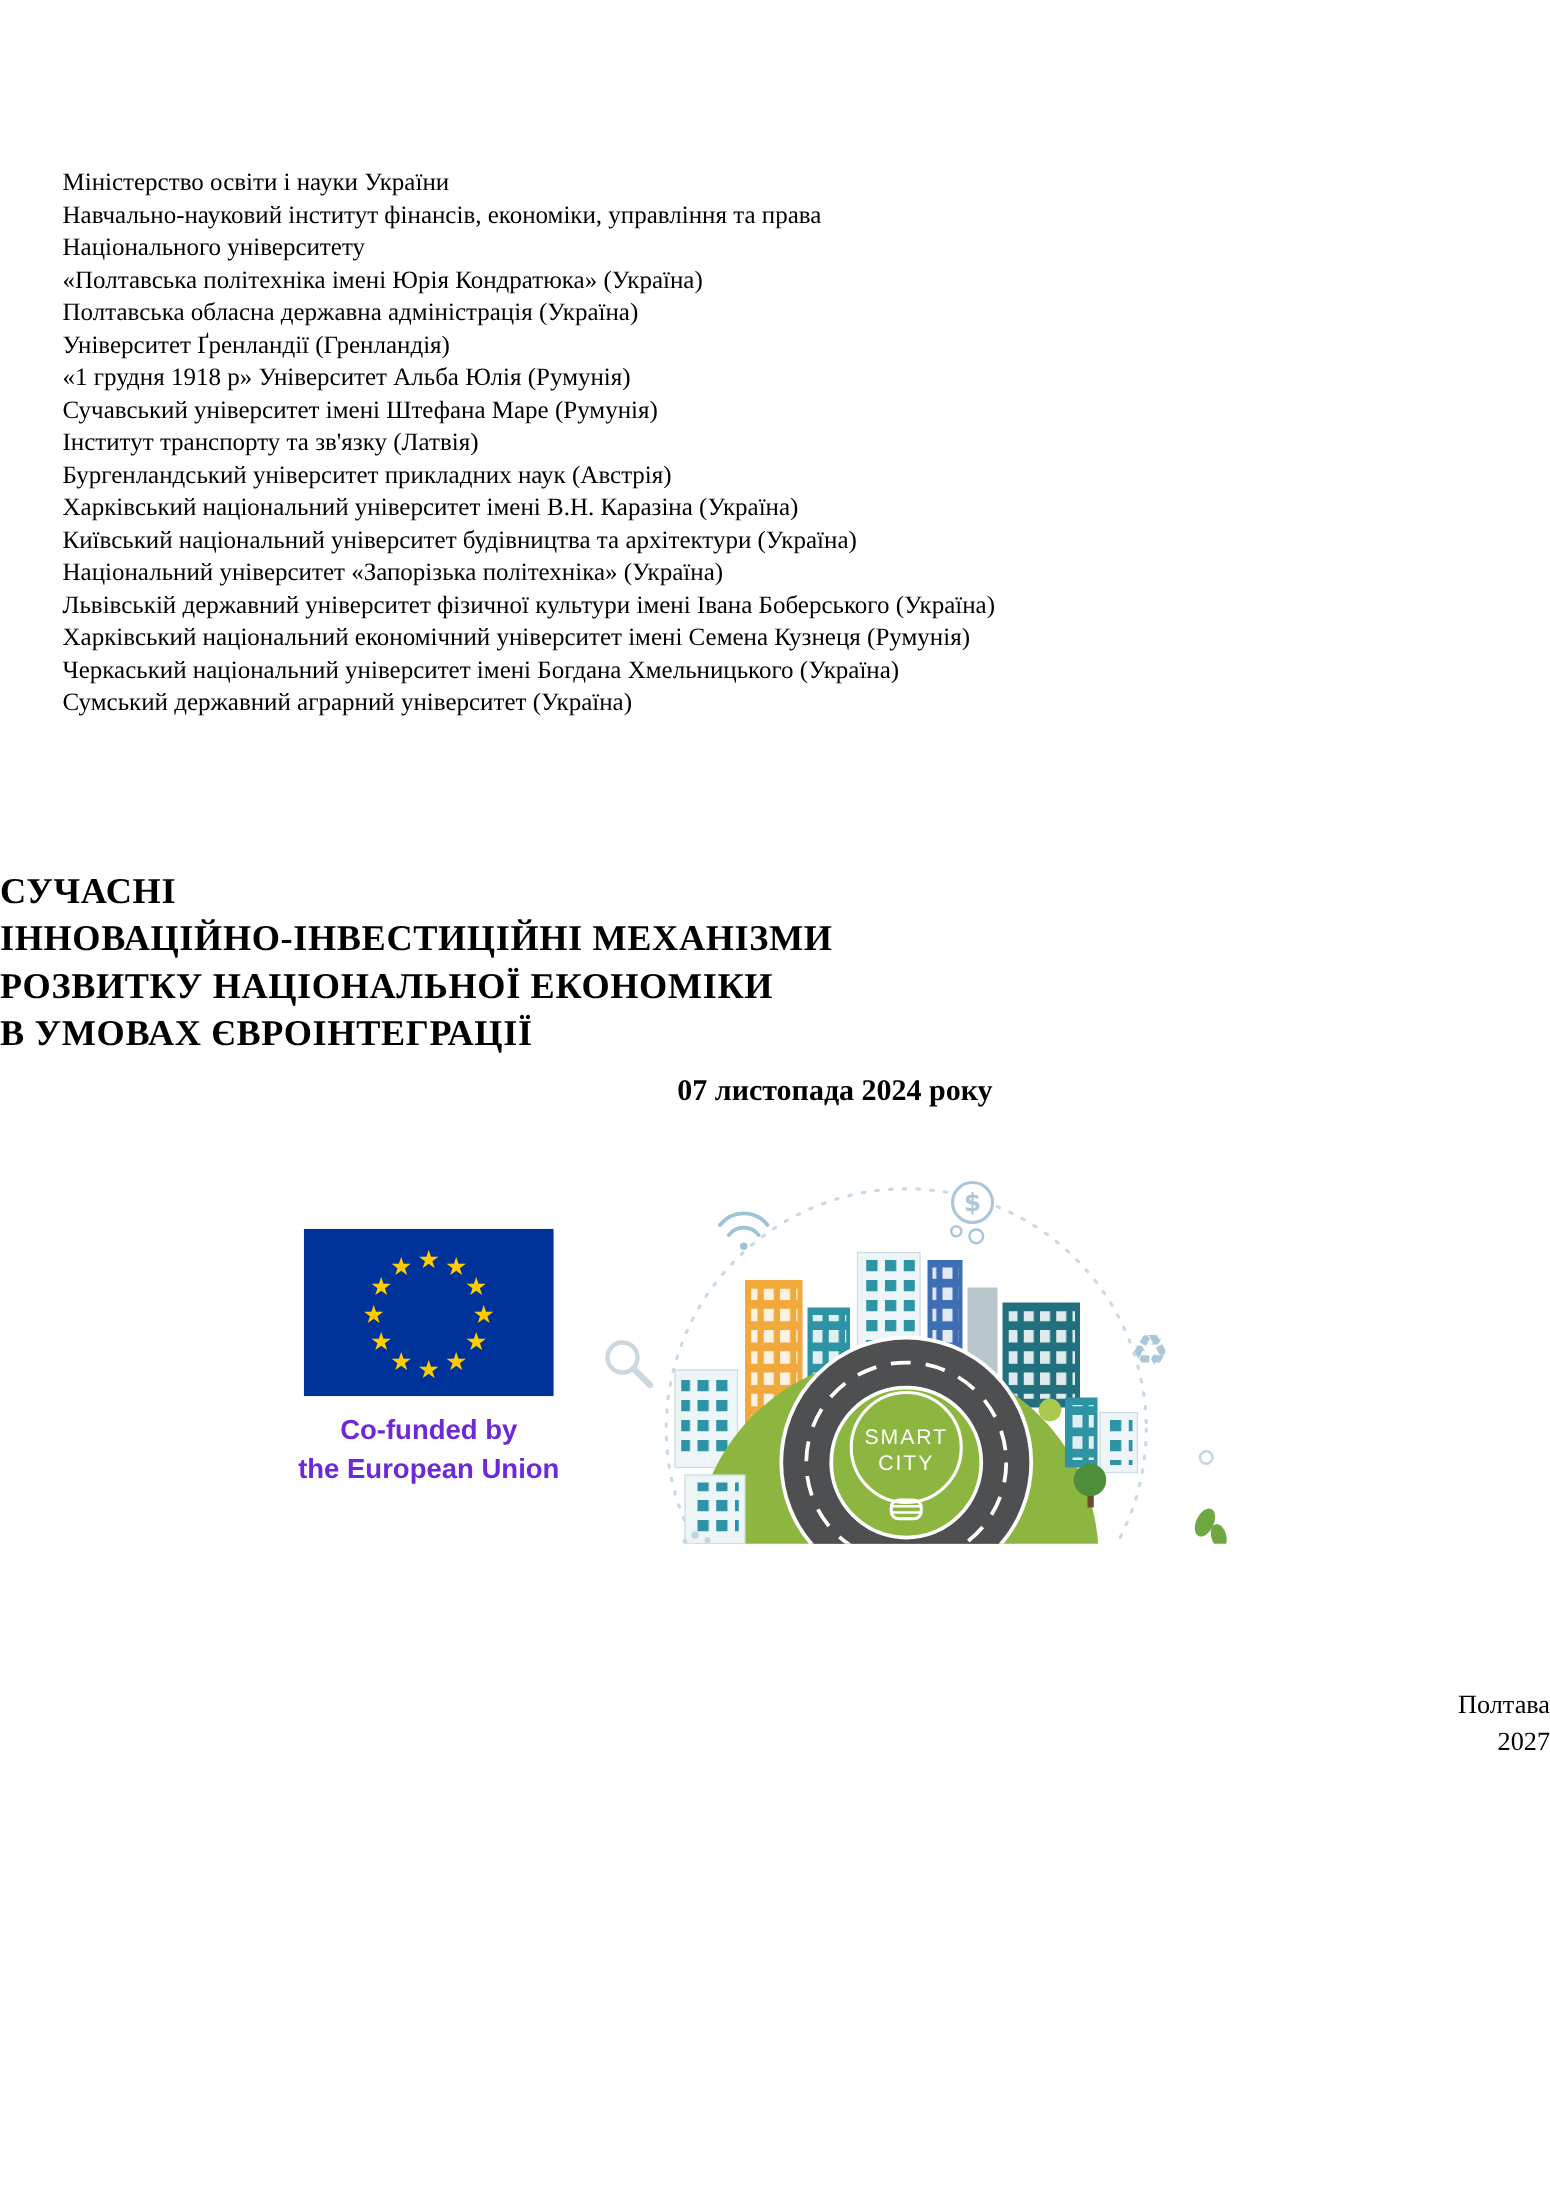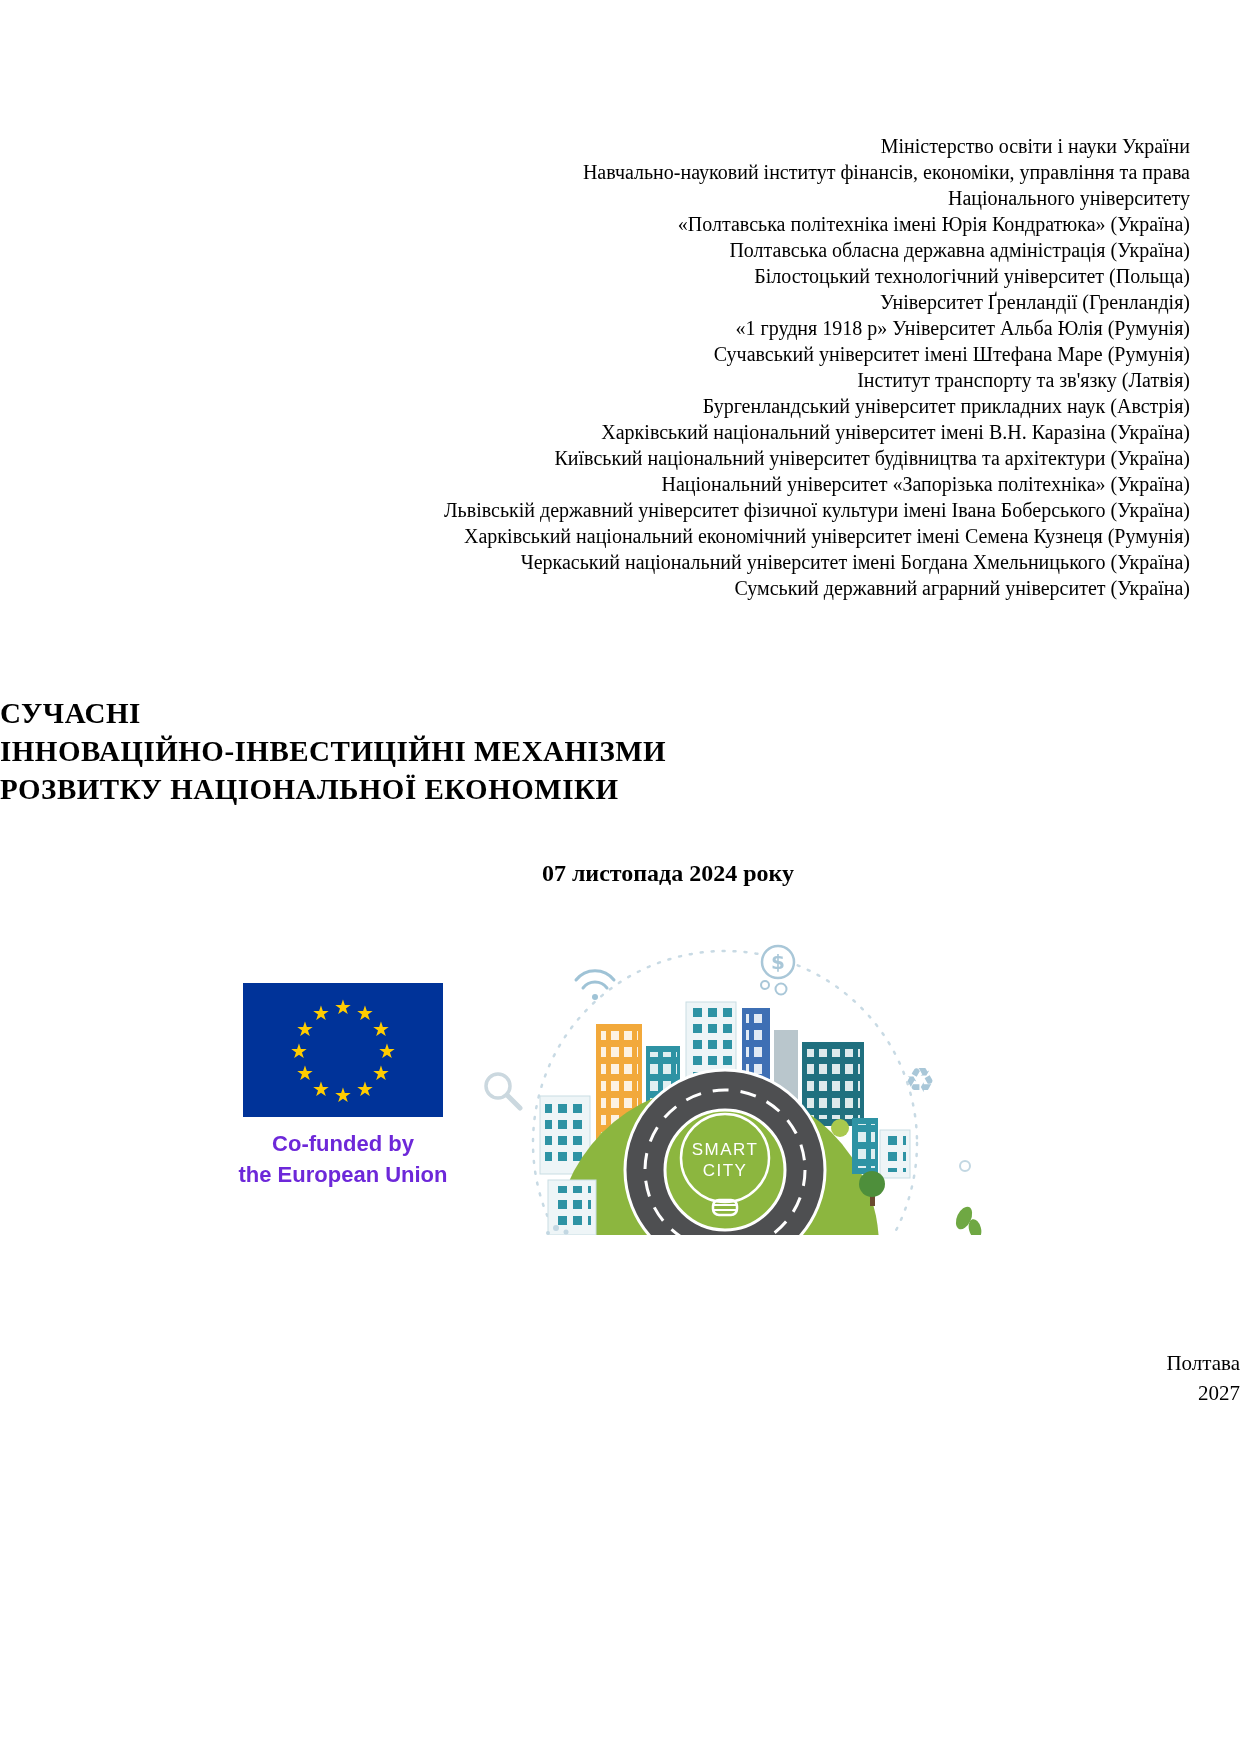--- a/index.html
+++ b/index.html
@@ -2,21 +2,21 @@
 <html><head>
 <meta charset="utf-8">
 <style>
   * { margin:0; padding:0; box-sizing:border-box; }
   html,body { width:1240px; background:#ffffff; }
   body { font-family:"Liberation Serif","DejaVu Serif",serif; color:#000; }
   .page { position:relative; width:1240px; height:1754px; background:#ffffff; overflow:hidden; }
 
   .header-block {
     position:absolute; top:133px; left:50px; right:50px;
-    text-align:right; font-size:20px; line-height:26px;
+    text-align:left; font-size:20px; line-height:26px;
   }
   .hline { white-space:nowrap; }
 
   .title-block {
     position:absolute; top:694px; left:0; width:100%;
     text-align:left; font-weight:bold; font-size:29px; line-height:38px;
     letter-spacing:0.5px;
   }
   .date-line {
     position:absolute; top:860px; left:0; width:100%;
@@ -45,39 +45,39 @@
 <body>
 
 <div class="page">
 
   <div class="header-block">
     <div class="hline">Міністерство освіти і науки України</div>
     <div class="hline">Навчально-науковий інститут фінансів, економіки, управління та права</div>
     <div class="hline">Національного університету</div>
     <div class="hline">«Полтавська політехніка імені Юрія Кондратюка» (Україна)</div>
     <div class="hline">Полтавська обласна державна адміністрація (Україна)</div>
-    <div class="hline">Білостоцький технологічний університет (Польща)</div>
     <div class="hline">Університет Ґренландії (Гренландія)</div>
     <div class="hline">«1 грудня 1918 р» Університет  Альба Юлія (Румунія)</div>
     <div class="hline">Сучавський університет імені Штефана Маре (Румунія)</div>
     <div class="hline">Інститут транспорту та зв'язку (Латвія)</div>
     <div class="hline">Бургенландський університет прикладних наук (Австрія)</div>
     <div class="hline">Харківський національний університет імені В.Н. Каразіна (Україна)</div>
     <div class="hline">Київський національний університет будівництва та архітектури (Україна)</div>
     <div class="hline">Національний університет «Запорізька політехніка» (Україна)</div>
     <div class="hline">Львівській державний університет фізичної культури імені Івана Боберського (Україна)</div>
     <div class="hline">Харківський національний економічний університет імені Семена Кузнеця (Румунія)</div>
     <div class="hline">Черкаський національний університет імені Богдана Хмельницького (Україна)</div>
     <div class="hline">Сумський державний аграрний університет (Україна)</div>
   </div>
 
   <div class="title-block">
     <div>СУЧАСНІ</div>
     <div>ІННОВАЦІЙНО-ІНВЕСТИЦІЙНІ МЕХАНІЗМИ</div>
     <div>РОЗВИТКУ НАЦІОНАЛЬНОЇ ЕКОНОМІКИ</div>
+    <div>В УМОВАХ ЄВРОІНТЕГРАЦІЇ</div>
   </div>
 
   <div class="date-line">07 листопада 2024 року</div>
 
   <svg class="eu-flag" width="200" height="134" viewBox="0 0 200 134" xmlns="http://www.w3.org/2000/svg">
     <rect x="0" y="0" width="200" height="134" fill="#003399"></rect>
     <text class="eu-star" x="100" y="31">★</text>
     <text class="eu-star" x="122" y="37">★</text>
     <text class="eu-star" x="138" y="53">★</text>
     <text class="eu-star" x="144" y="75">★</text>

